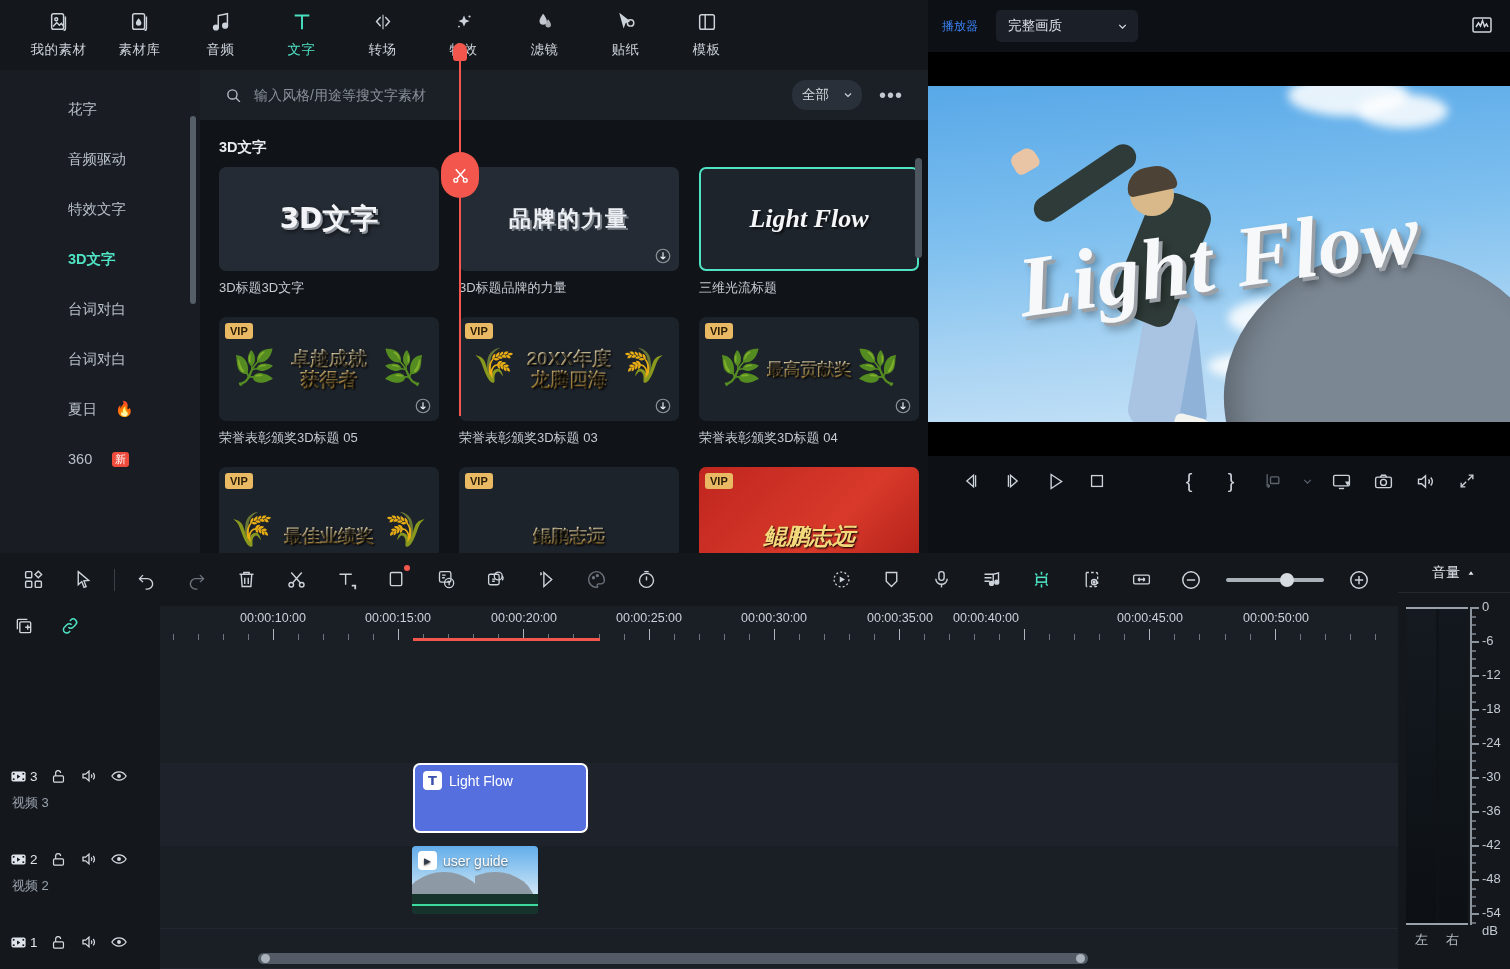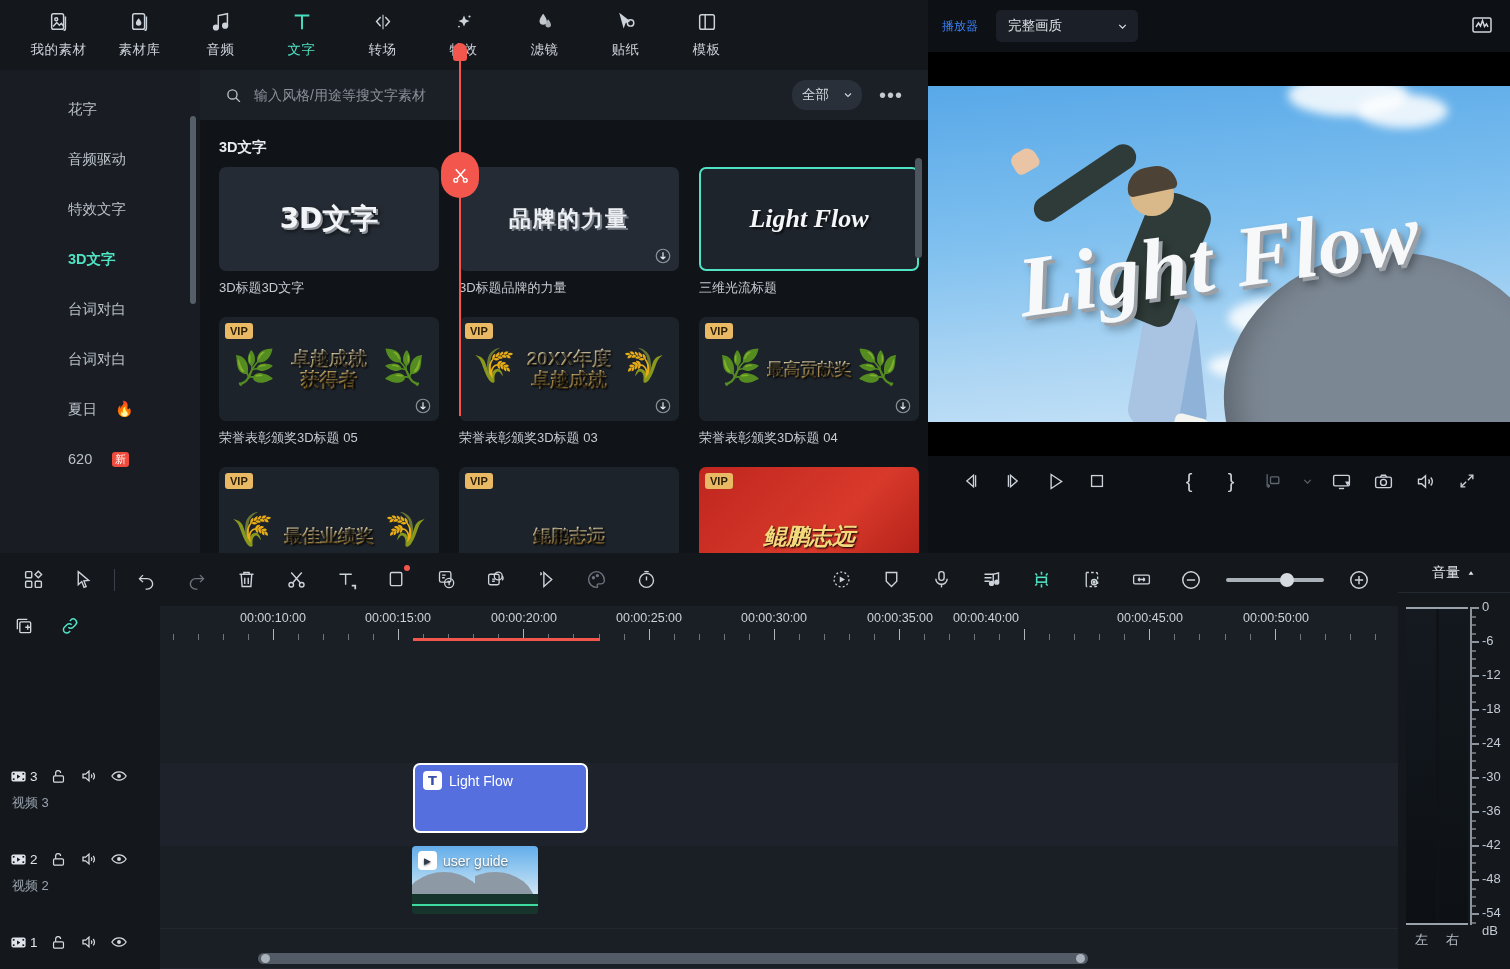--- a/index.html
+++ b/index.html
@@ -353,21 +353,21 @@
         <span>台词对白</span>
         </div>
       <div class="cat">
         <span>台词对白</span>
         </div>
       <div class="cat">
         <span>夏日</span>
         <span class="fire">🔥</span>
         </div>
       <div class="cat">
-        <span>620</span>
+        <span>360</span>
         <span class="newbadge">新</span>
         </div>
       <div class="cats-scroll"></div>
       <div class="collapse-btn">
         <svg width="12" height="12" viewBox="0 0 24 24" fill="none" stroke="currentColor" stroke-width="2.4">
             <path d="M15 5l-7 7 7 7"></path>
           </svg>
       </div>
     </div>
 
@@ -433,21 +433,21 @@
           </div>
           <div class="cap">荣誉表彰颁奖3D标题 05</div>
         </div>
 
         <div class="cell">
           <div class="thumb thumb-dark">
             <span class="vip">VIP</span>
             <span class="laurel" style="left:14px;top:28px;">🌾</span>
               <span class="laurel" style="right:14px;top:28px;transform:scaleX(-1)">🌾</span>
             <span class="t-award t-gold" style="position:relative;z-index:2;white-space:pre-line;text-align:center;">20XX年度
-卓越成就</span>
+龙腾四海</span>
             <span class="dl">
               <svg width="18" height="18" viewBox="0 0 24 24" fill="none" stroke="#e6eaee" stroke-width="1.6">
                 <circle cx="12" cy="12" r="9" opacity=".55"></circle>
                   <path d="M12 7v9m0 0l-3.2-3.2M12 16l3.2-3.2"></path>
                 </svg></span>
           </div>
           <div class="cap">荣誉表彰颁奖3D标题 03</div>
         </div>
 
         <div class="cell">

